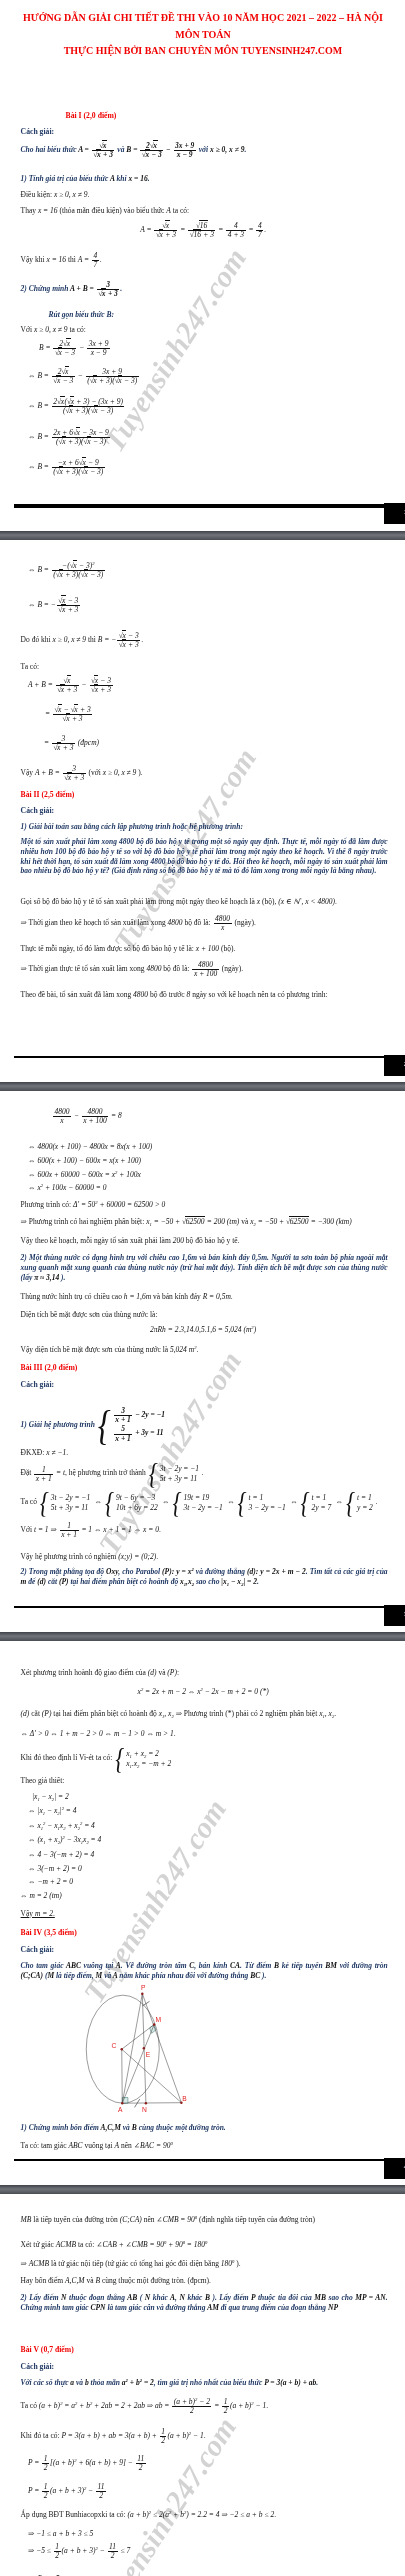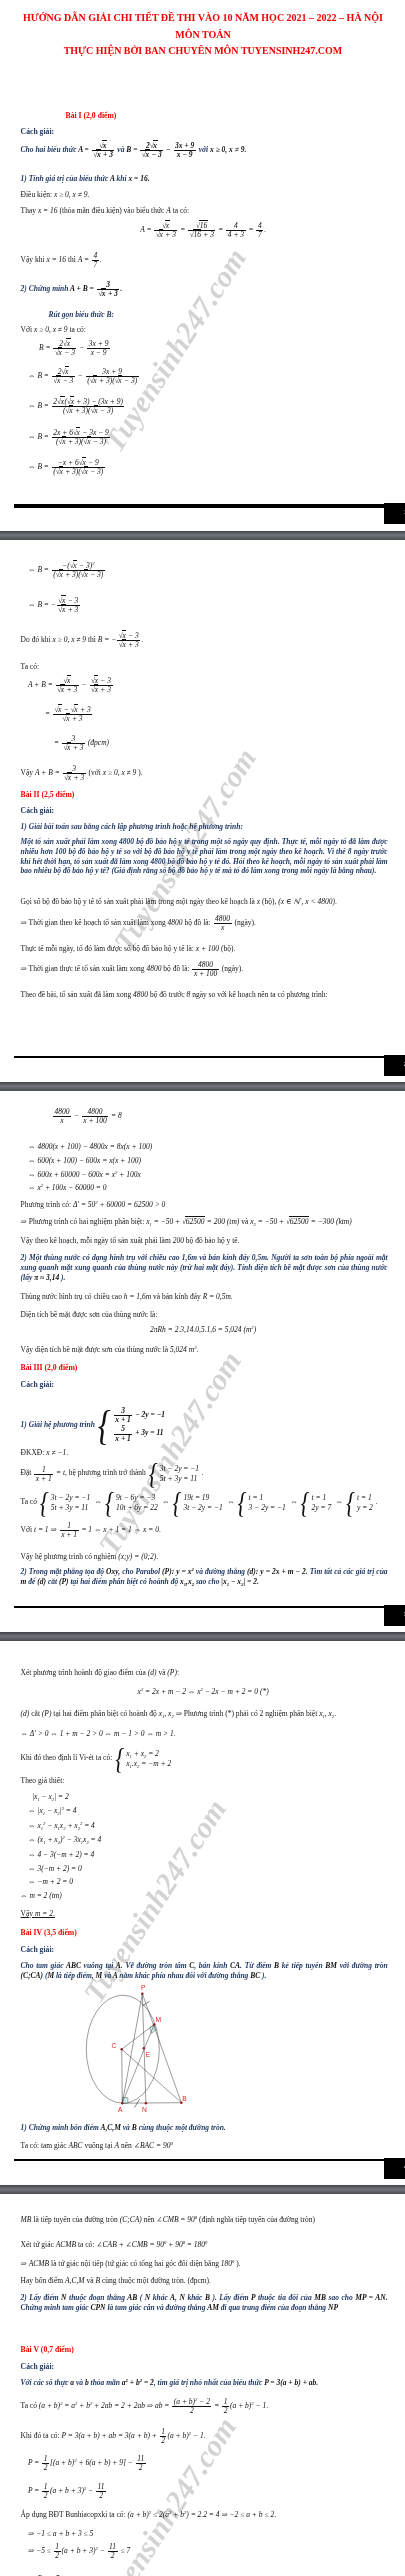--- a/index.html
+++ b/index.html
@@ -67,21 +67,21 @@
     <div class="block s-body" style="top: 368px; left: 28px; width: auto;"><span class="math">⇔ B = <span class="frac"><span class="num">2<span class="sqrt"><span class="rad">√</span><span class="sqrtbar">x</span></span></span><span class="den"><span class="sqrt"><span class="rad">√</span><span class="sqrtbar">x</span></span> − 3</span></span> − <span class="frac"><span class="num">3x + 9</span><span class="den">(<span class="sqrt"><span class="rad">√</span><span class="sqrtbar">x</span></span> + 3)(<span class="sqrt"><span class="rad">√</span><span class="sqrtbar">x</span></span> − 3)</span></span></span></div>
     <div class="block s-body" style="top: 398px; left: 28px; width: auto;"><span class="math">⇔ B = <span class="frac"><span class="num">2<span class="sqrt"><span class="rad">√</span><span class="sqrtbar">x</span></span>(<span class="sqrt"><span class="rad">√</span><span class="sqrtbar">x</span></span> + 3) − (3x + 9)</span><span class="den">(<span class="sqrt"><span class="rad">√</span><span class="sqrtbar">x</span></span> + 3)(<span class="sqrt"><span class="rad">√</span><span class="sqrtbar">x</span></span> − 3)</span></span></span></div>
     <div class="block s-body" style="top: 429px; left: 28px; width: auto;"><span class="math">⇔ B = <span class="frac"><span class="num">2x + 6<span class="sqrt"><span class="rad">√</span><span class="sqrtbar">x</span></span> − 3x − 9</span><span class="den">(<span class="sqrt"><span class="rad">√</span><span class="sqrtbar">x</span></span> + 3)(<span class="sqrt"><span class="rad">√</span><span class="sqrtbar">x</span></span> − 3)</span></span></span></div>
     <div class="block s-body" style="top: 459px; left: 28px; width: auto;"><span class="math">⇔ B = <span class="frac"><span class="num">−x + 6<span class="sqrt"><span class="rad">√</span><span class="sqrtbar">x</span></span> − 9</span><span class="den">(<span class="sqrt"><span class="rad">√</span><span class="sqrtbar">x</span></span> + 3)(<span class="sqrt"><span class="rad">√</span><span class="sqrtbar">x</span></span> − 3)</span></span></span></div>
     <div class="block s-body" style="top: 562px; left: 28px; width: auto;"><span class="math">⇔ B = <span class="frac"><span class="num">−(<span class="sqrt"><span class="rad">√</span><span class="sqrtbar">x</span></span> − 3)<sup>2</sup></span><span class="den">(<span class="sqrt"><span class="rad">√</span><span class="sqrtbar">x</span></span> + 3)(<span class="sqrt"><span class="rad">√</span><span class="sqrtbar">x</span></span> − 3)</span></span></span></div>
     <div class="block s-body" style="top: 597px; left: 28px; width: auto;"><span class="math">⇔ B = −<span class="frac"><span class="num"><span class="sqrt"><span class="rad">√</span><span class="sqrtbar">x</span></span> − 3</span><span class="den"><span class="sqrt"><span class="rad">√</span><span class="sqrtbar">x</span></span> + 3</span></span></span></div>
     <div class="block s-body" style="top: 632px; left: 20.6px; width: auto;">Do đó khi <span class="math">x ≥ 0, x ≠ 9</span> thì <span class="math">B = −<span class="frac"><span class="num"><span class="sqrt"><span class="rad">√</span><span class="sqrtbar">x</span></span> − 3</span><span class="den"><span class="sqrt"><span class="rad">√</span><span class="sqrtbar">x</span></span> + 3</span></span></span>.</div>
     <div class="block s-body" style="top: 662px; left: 20.6px; width: auto;">Ta có:</div>
     <div class="block s-body" style="top: 677px; left: 28px; width: auto;"><span class="math">A + B = <span class="frac"><span class="num"><span class="sqrt"><span class="rad">√</span><span class="sqrtbar">x</span></span></span><span class="den"><span class="sqrt"><span class="rad">√</span><span class="sqrtbar">x</span></span> + 3</span></span> − <span class="frac"><span class="num"><span class="sqrt"><span class="rad">√</span><span class="sqrtbar">x</span></span> − 3</span><span class="den"><span class="sqrt"><span class="rad">√</span><span class="sqrtbar">x</span></span> + 3</span></span></span></div>
     <div class="block s-body" style="top: 706px; left: 45px; width: auto;"><span class="math">= <span class="frac"><span class="num"><span class="sqrt"><span class="rad">√</span><span class="sqrtbar">x</span></span> − <span class="sqrt"><span class="rad">√</span><span class="sqrtbar">x</span></span> + 3</span><span class="den"><span class="sqrt"><span class="rad">√</span><span class="sqrtbar">x</span></span> + 3</span></span></span></div>
-    <div class="block s-body" style="top: 735px; left: 54px; width: auto;"><span class="math">= <span class="frac"><span class="num">3</span><span class="den"><span class="sqrt"><span class="rad">√</span><span class="sqrtbar">x</span></span> + 3</span></span> (đpcm)</span></div>
+    <div class="block s-body" style="top: 735px; left: 44px; width: auto;"><span class="math">= <span class="frac"><span class="num">3</span><span class="den"><span class="sqrt"><span class="rad">√</span><span class="sqrtbar">x</span></span> + 3</span></span> (đpcm)</span></div>
     <div class="block s-body" style="top: 765px; left: 20.6px; width: auto;">Vậy <span class="math">A + B = <span class="frac"><span class="num">3</span><span class="den"><span class="sqrt"><span class="rad">√</span><span class="sqrtbar">x</span></span> + 3</span></span></span> (với <span class="math">x ≥ 0, x ≠ 9</span> ).</div>
     <div class="block s-bai" style="top: 790px; left: 20.6px; width: auto;">Bài II (2,5 điểm)</div>
     <div class="block s-cach" style="top: 806px; left: 20.6px; width: auto;">Cách giải:</div>
     <div class="block s-stmt" style="top: 822px; left: 20.6px; width: auto;">1) Giải bài toán sau bằng cách lập phương trình hoặc hệ phương trình:</div>
     <div class="block s-stmt" style="top: 837px; left: 20.6px; width: 367px;">Một tổ sản xuất phải làm xong 4800 bộ đồ bảo hộ y tế trong một số ngày quy định. Thực tế, mỗi ngày tổ đã làm được nhiều hơn 100 bộ đồ bảo hộ y tế so với bộ đồ bảo hộ y tế phải làm trong một ngày theo kế hoạch. Vì thế 8 ngày trước khi hết thời hạn, tổ sản xuất đã làm xong 4800 bộ đồ bảo hộ y tế đó. Hỏi theo kế hoạch, mỗi ngày tổ sản xuất phải làm bao nhiêu bộ đồ bảo hộ y tế? (Giả định rằng số bộ đồ bảo hộ y tế mà tổ đó làm xong trong mỗi ngày là bằng nhau).</div>
     <div class="block s-body" style="top: 897px; left: 20.6px; width: 367px;">Gọi số bộ đồ bảo hộ y tế tổ sản xuất phải làm trong một ngày theo kế hoạch là <span class="math">x</span> (bộ), <span class="math">(x ∈ ℕ<sup>*</sup>, x &lt; 4800)</span>.</div>
     <div class="block s-body" style="top: 915px; left: 20.6px; width: auto;">⇒ Thời gian theo kế hoạch tổ sản xuất làm xong <span class="math">4800</span> bộ đồ là: <span class="math"><span class="frac"><span class="num">4800</span><span class="den">x</span></span></span> (ngày).</div>
     <div class="block s-body" style="top: 944px; left: 20.6px; width: auto;">Thực tế mỗi ngày, tổ đó làm được số bộ đồ bảo hộ y tế là: <span class="math">x + 100</span> (bộ).</div>
     <div class="block s-body" style="top: 961px; left: 20.6px; width: auto;">⇒ Thời gian thực tế tổ sản xuất làm xong <span class="math">4800</span> bộ đồ là: <span class="math"><span class="frac"><span class="num">4800</span><span class="den">x + 100</span></span></span> (ngày).</div>
     <div class="block s-body" style="top: 990px; left: 20.6px; width: 367px;">Theo đề bài, tổ sản xuất đã làm xong <span class="math">4800</span> bộ đồ trước <span class="math">8</span> ngày so với kế hoạch nên ta có phương trình:</div>

